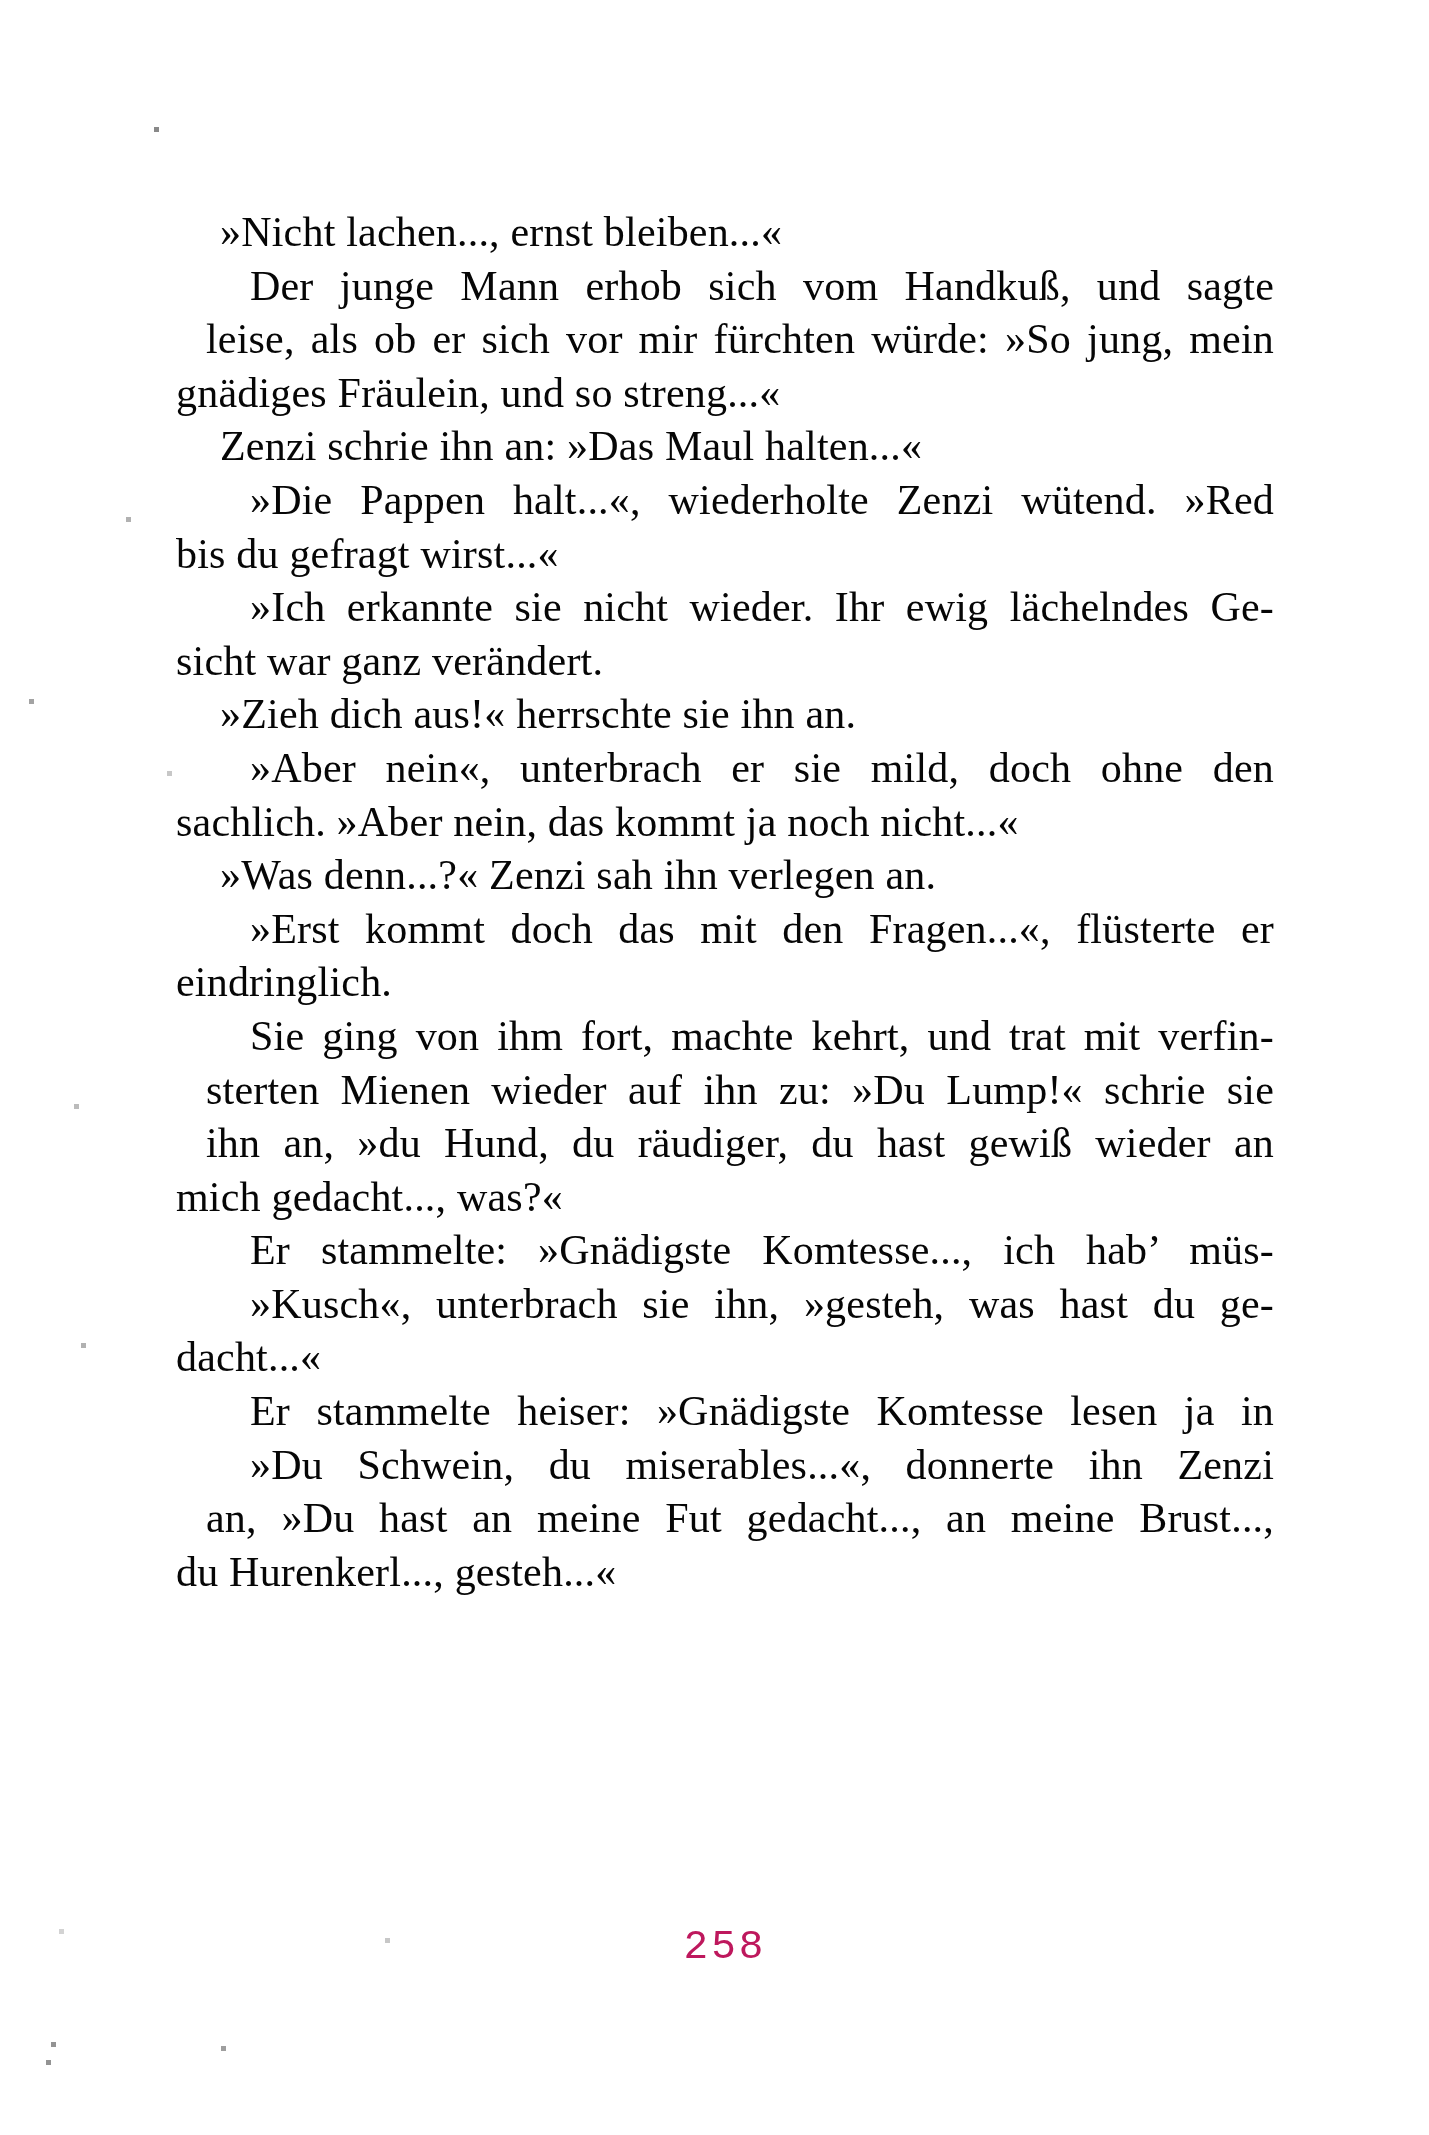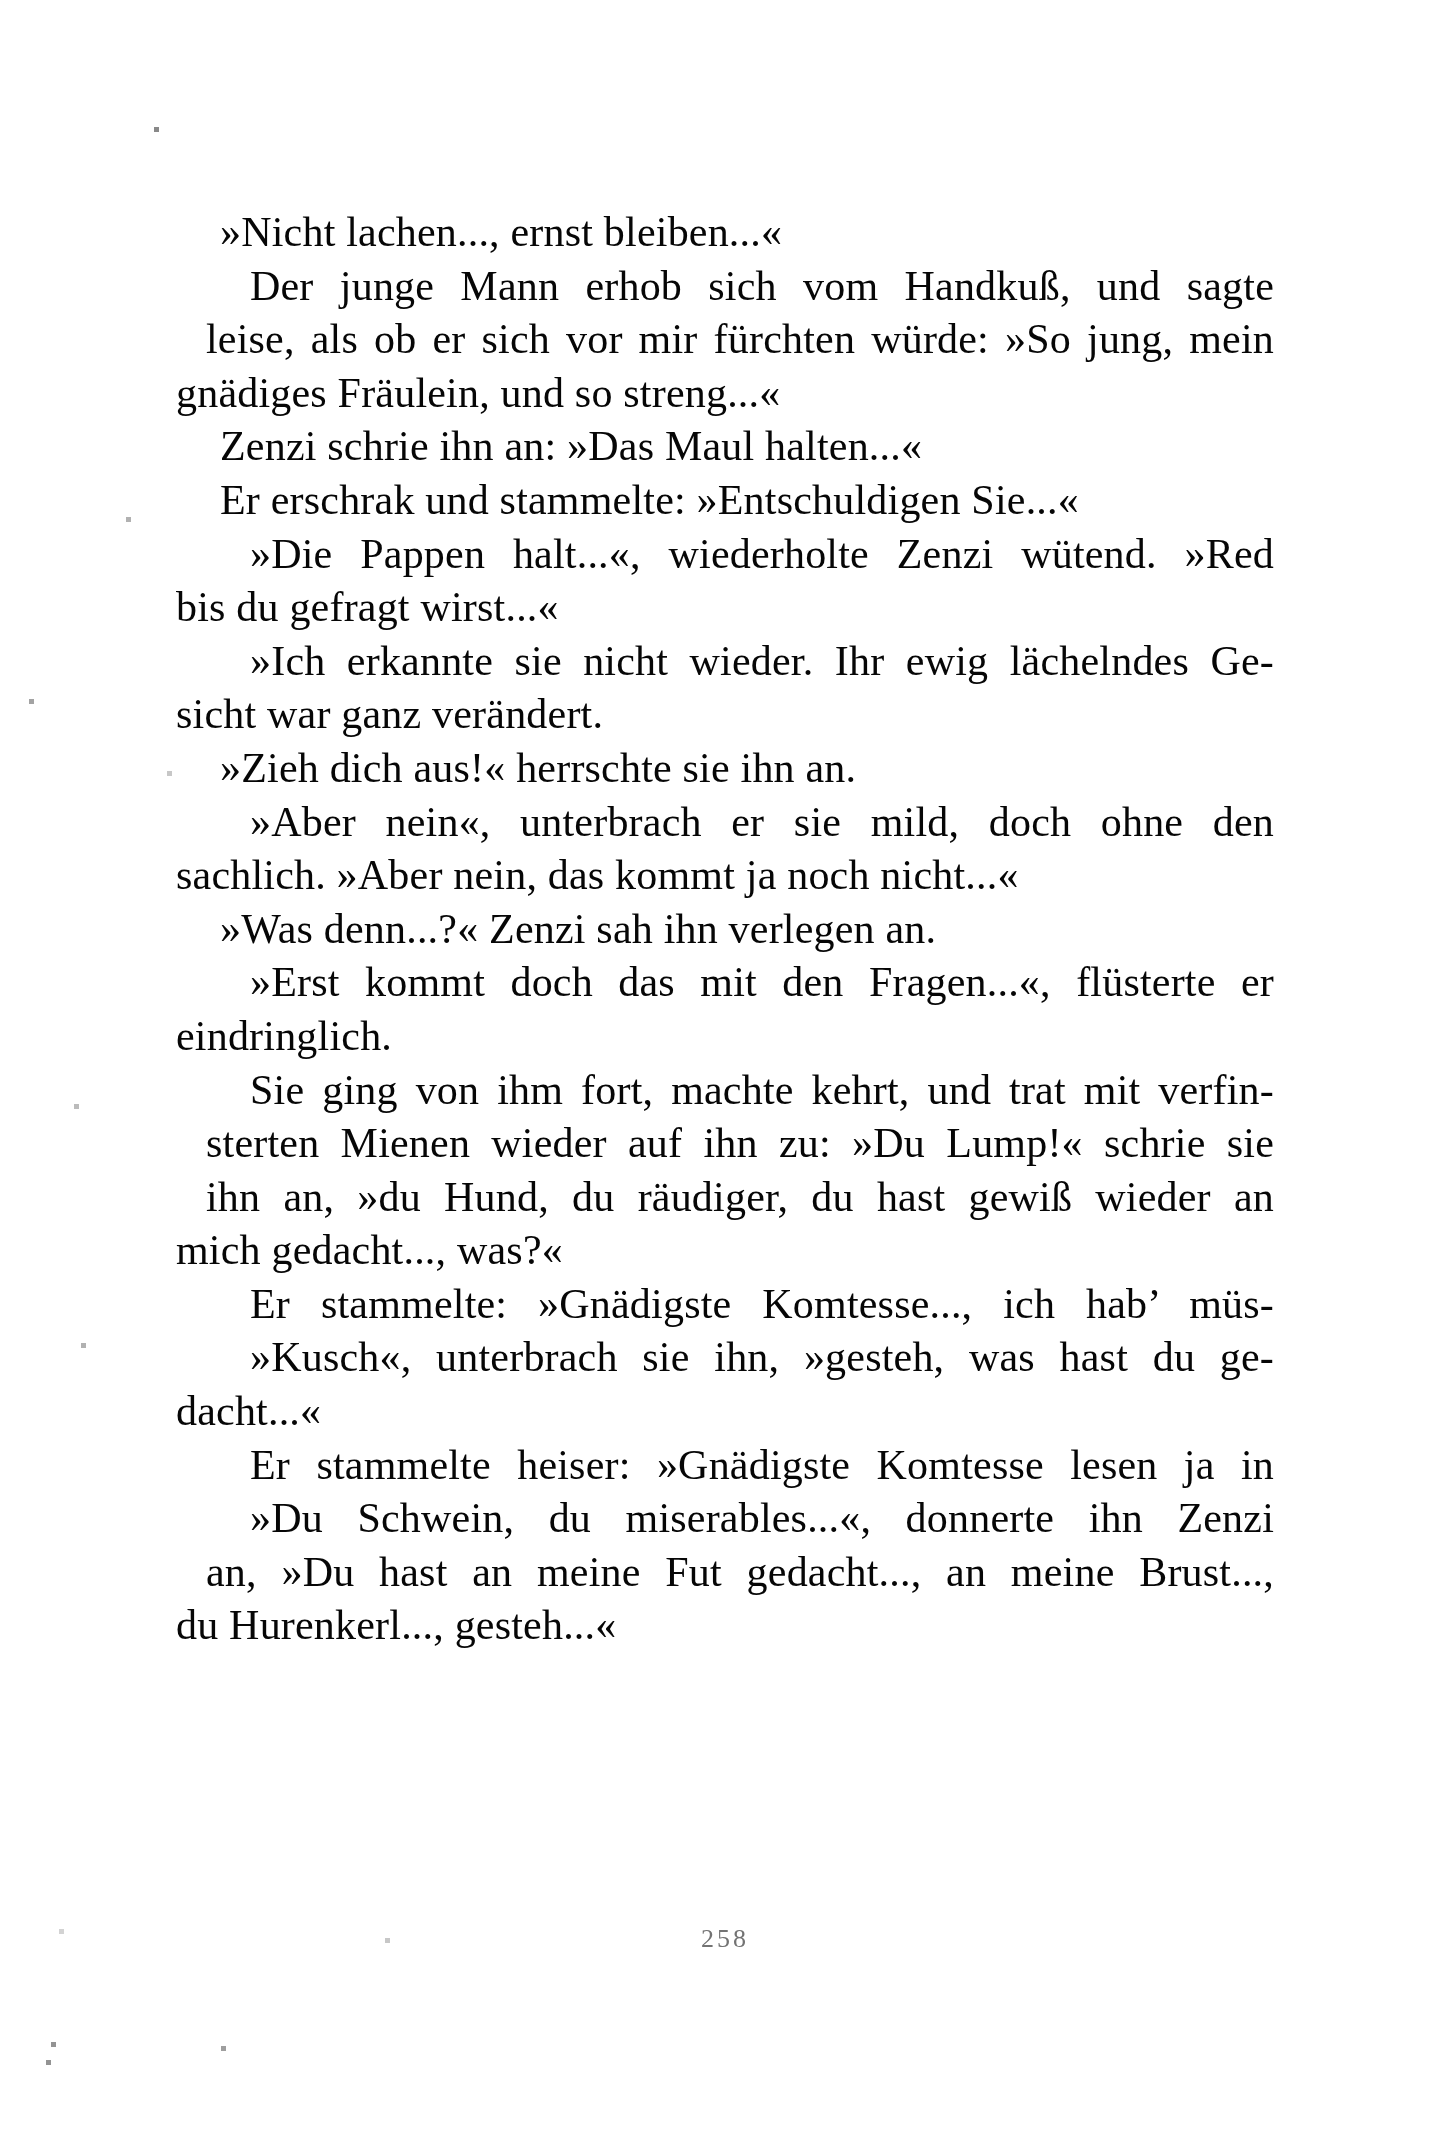--- a/index.html
+++ b/index.html
@@ -38,23 +38,24 @@
   }
   .line.indent {
     text-indent: 44px;
   }
   .page-number {
     position: absolute;
     top: 1924px;
     left: 176px;
     width: 1098px;
     text-align: center;
-    font-size: 26px;
+    font-size: 41px;
     letter-spacing: 3px;
-    color: #737373;
+    color: #be185d;
+    font-family: Liberation Mono, monospace;
   }
   
   .speckles {
     position: absolute;
     top: 0; left: 0;
     width: 3px; height: 3px;
     background: transparent;
     box-shadow:
       155px 128px 0 1px rgba(40,40,40,0.55),
       1291px 124px 0 1px rgba(60,60,60,0.35),
@@ -74,21 +75,20 @@
 <body>
 
 <div class="page">
   <div class="speckles"></div>
   <div class="text-block" id="text-block">
       <div class="line indent">»Nicht lachen..., ernst bleiben...«</div>
       <div class="line indent justify">Der junge Mann erhob sich vom Handkuß, und sagte</div>
       <div class="line justify">leise, als ob er sich vor mir fürchten würde: »So jung, mein</div>
       <div class="line">gnädiges Fräulein, und so streng...«</div>
       <div class="line indent">Zenzi schrie ihn an: »Das Maul halten...«</div>
-      <div class="line indent">Er erschrak und stammelte: »Entschuldigen Sie...«</div>
       <div class="line indent justify">»Die Pappen halt...«, wiederholte Zenzi wütend. »Red</div>
       <div class="line">bis du gefragt wirst...«</div>
       <div class="line indent justify">»Ich erkannte sie nicht wieder. Ihr ewig lächelndes Ge-</div>
       <div class="line">sicht war ganz verändert.</div>
       <div class="line indent">»Zieh dich aus!« herrschte sie ihn an.</div>
       <div class="line indent justify">»Aber nein«, unterbrach er sie mild, doch ohne den</div>
       <div class="line">sachlich. »Aber nein, das kommt ja noch nicht...«</div>
       <div class="line indent">»Was denn...?« Zenzi sah ihn verlegen an.</div>
       <div class="line indent justify">»Erst kommt doch das mit den Fragen...«, flüsterte er</div>
       <div class="line">eindringlich.</div>

